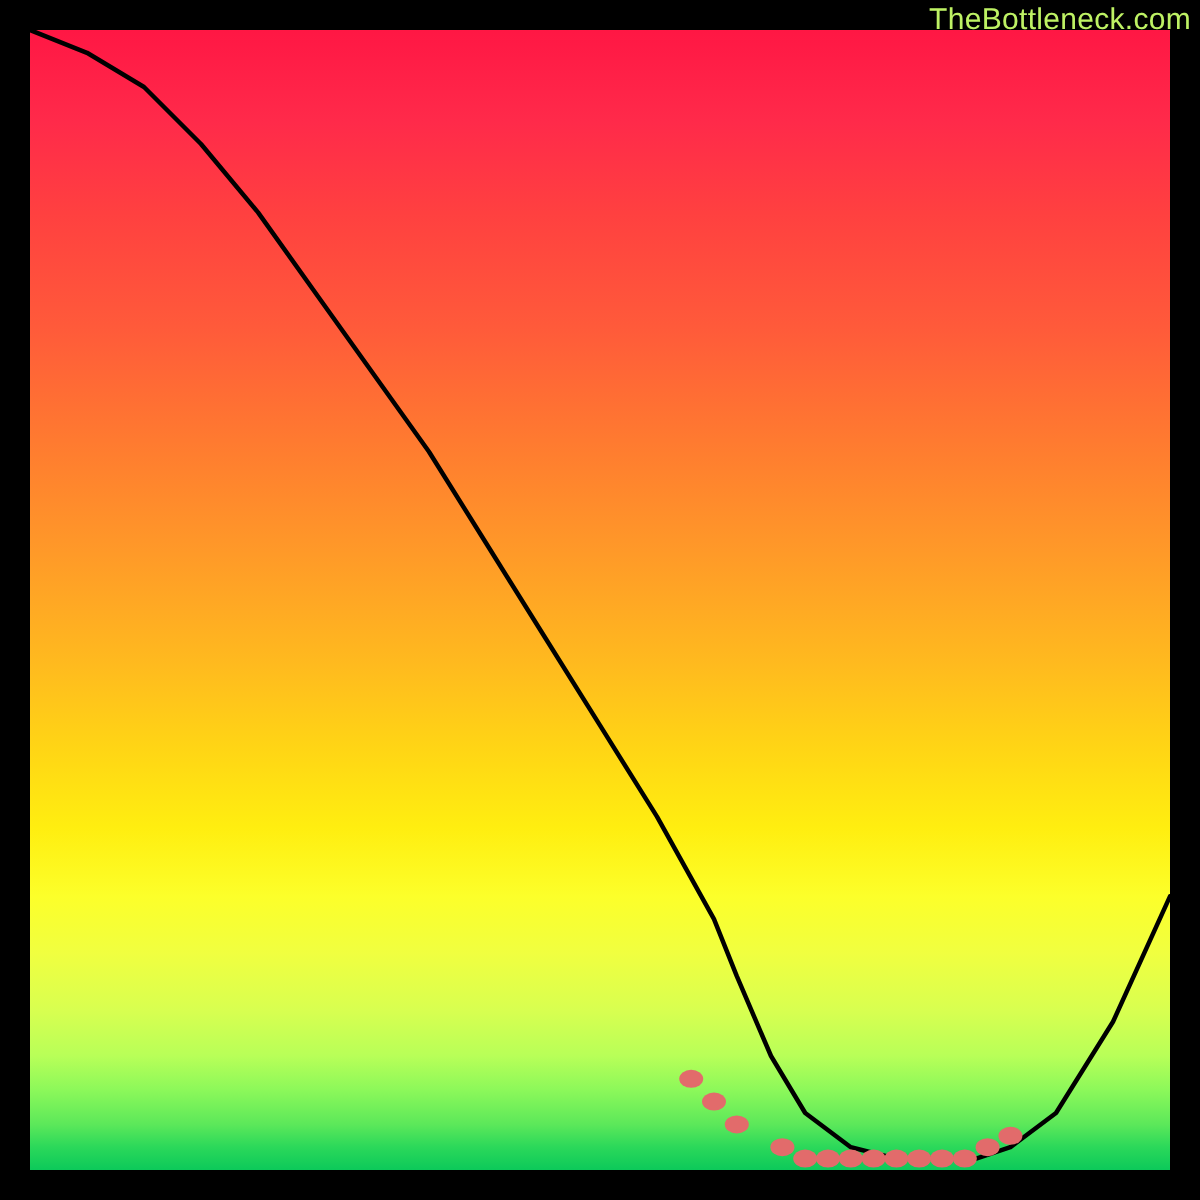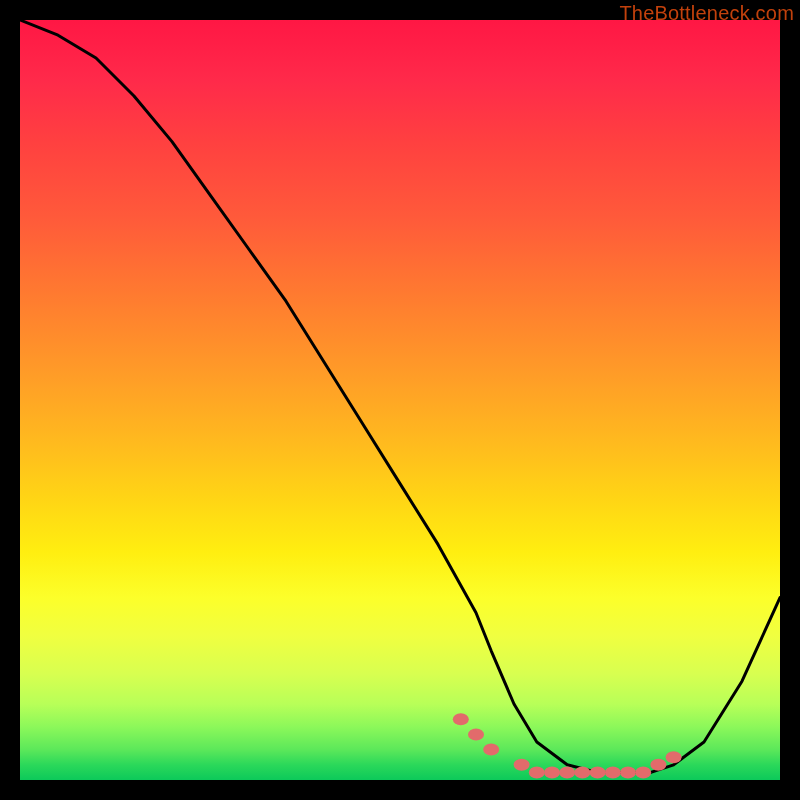--- a/index.html
+++ b/index.html
@@ -51,21 +51,21 @@
     position: absolute;
     left: 0;
     top: 0;
     width: 760px;
     height: 760px;
   }
   .watermark {
     position: absolute;
     top: 2px;
     right: 6px;
-    color: #c2410c;
+    color: #bef264;
     font-size: 20px;
     font-weight: 500;
     letter-spacing: 0.2px;
     user-select: none;
   }
 </style>
 </head>
 <body>
 
 <div class="frame">

